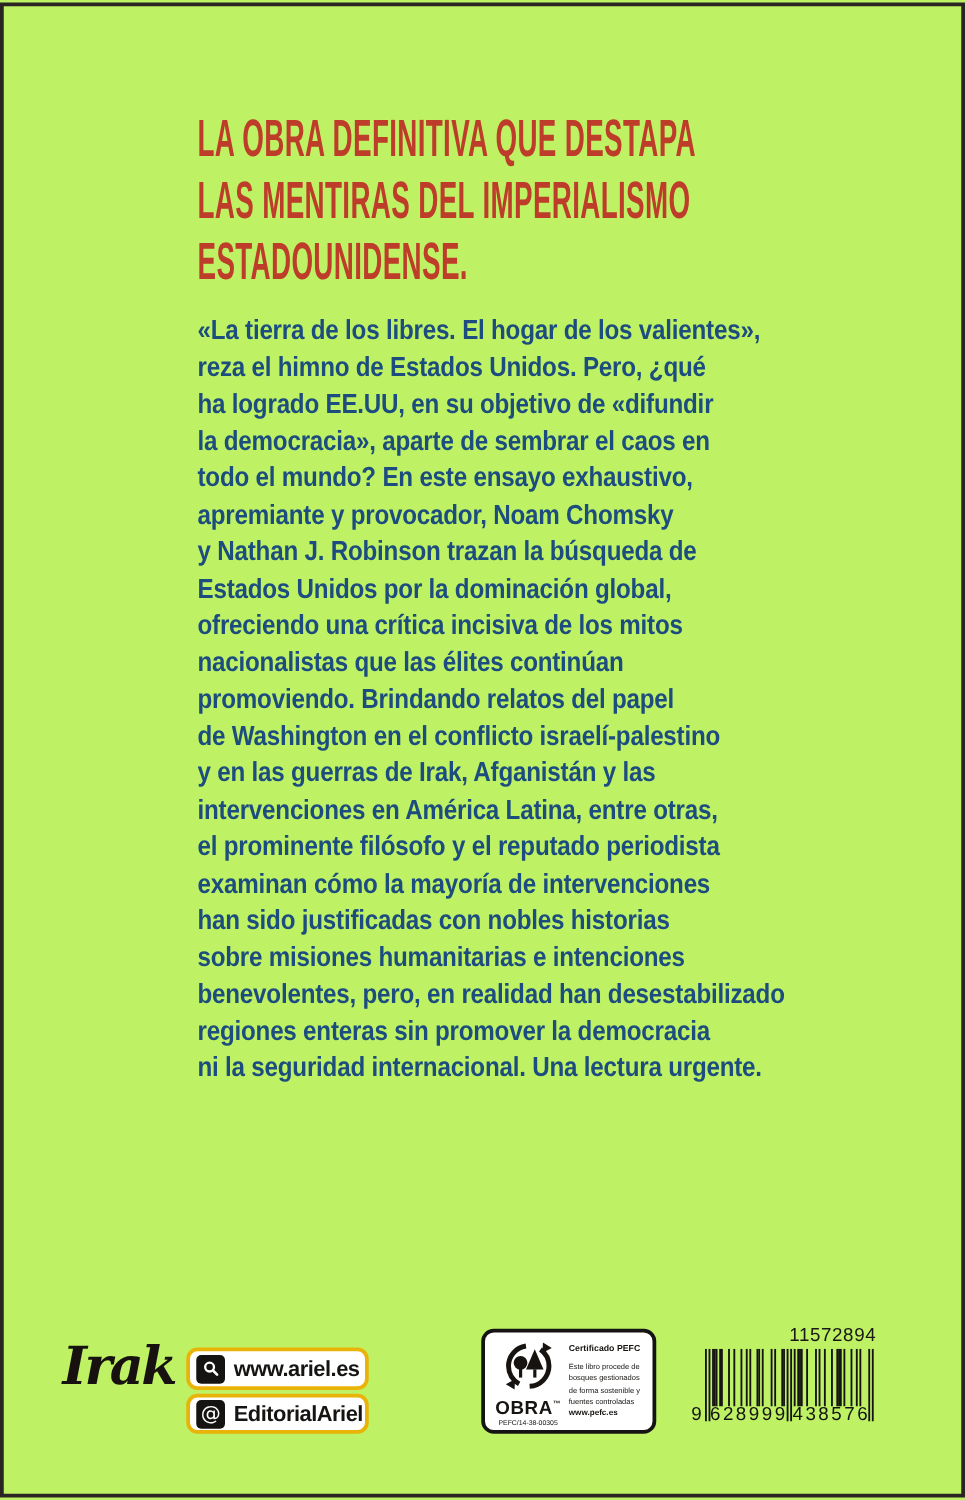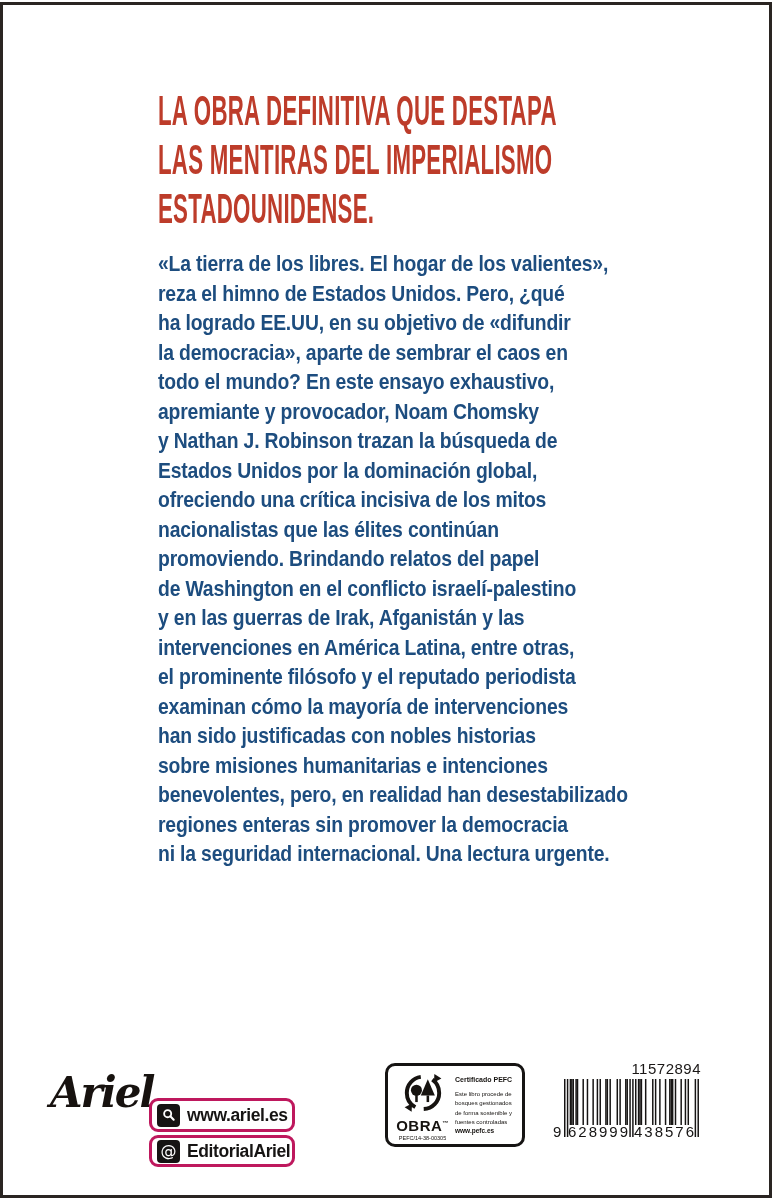--- a/index.html
+++ b/index.html
@@ -1,18 +1,18 @@
 <!DOCTYPE html>
 <html><head>
 <meta charset="utf-8">
 <style>
   html,body { margin:0; padding:0; background:#e8e8e8; }
   .page {
     position:relative; width:772px; height:1200px; margin:0 auto;
-    background:#ffffff; overflow:hidden;
+    background:#bef264; overflow:hidden;
     font-family:"Liberation Sans", sans-serif;
   }
   .frame {
     position:absolute; left:0; top:2px; right:0; bottom:2px;
     border:3px solid #2a2522; pointer-events:none; box-sizing:border-box;
   }
 
   
   .headline {
     position:absolute; left:158px; top:86px;
@@ -34,24 +34,23 @@
   }
 
   
   .ariel-logo {
     position:absolute; left:50px; top:1072px;
     font-family:"DejaVu Serif", serif; font-style:italic; font-weight:bold;
     font-size:42px; line-height:1; color:#17120f; letter-spacing:-2px;
   }
   .pill {
     position:absolute; left:149px; width:146px;
-    border:3px solid #be185d; border-radius:9px; background:#fff;
+    border:3px solid #eab308; border-radius:9px; background:#fff;
     display:flex; align-items:center; gap:7px; padding:0 5px;
     box-sizing:border-box;
-    margin-top:20px;
   }
   .pill-website { top:1078px; height:34px; }
   .pill-social  { top:1115px; height:32px; }
   .pill .sq {
     width:23px; height:23px; background:#161413; border-radius:4px;
     display:flex; align-items:center; justify-content:center; flex:0 0 auto;
   }
   .pill .lbl {
     font-weight:bold; font-size:17.5px; letter-spacing:-0.4px;
     color:#161413; white-space:nowrap;
@@ -114,21 +113,21 @@
     <div class="bl">intervenciones en América Latina, entre otras,</div>
     <div class="bl">el prominente filósofo y el reputado periodista</div>
     <div class="bl">examinan cómo la mayoría de intervenciones</div>
     <div class="bl">han sido justificadas con nobles historias</div>
     <div class="bl">sobre misiones humanitarias e intenciones</div>
     <div class="bl">benevolentes, pero, en realidad han desestabilizado</div>
     <div class="bl">regiones enteras sin promover la democracia</div>
     <div class="bl">ni la seguridad internacional. Una lectura urgente.</div>
   </div>
 
-  <div class="ariel-logo">Ariel</div>
+  <div class="ariel-logo">Irak</div>
 
   <div class="pill pill-website">
     <span class="sq">
       <svg width="16" height="16" viewBox="0 0 24 24">
         <circle cx="10" cy="10" r="5.3" fill="none" stroke="#ffffff" stroke-width="2.8"></circle>
         <line x1="14" y1="14" x2="19" y2="19" stroke="#ffffff" stroke-width="3.2" stroke-linecap="round"></line>
       </svg>
     </span>
     <span class="lbl">www.ariel.es</span>
   </div>

